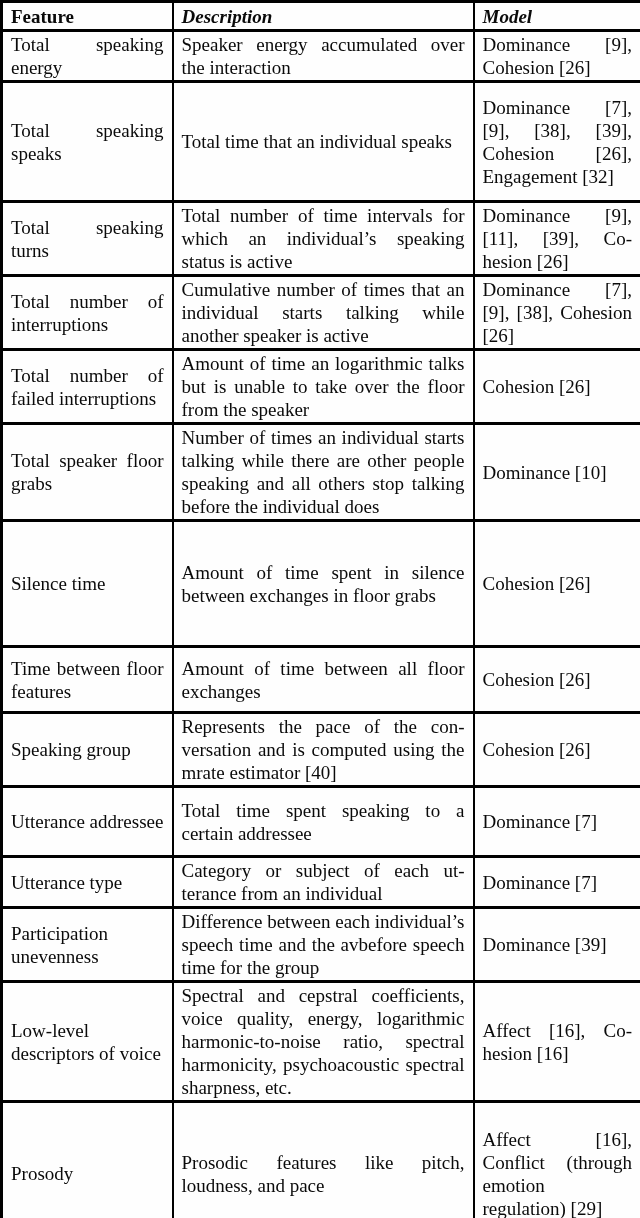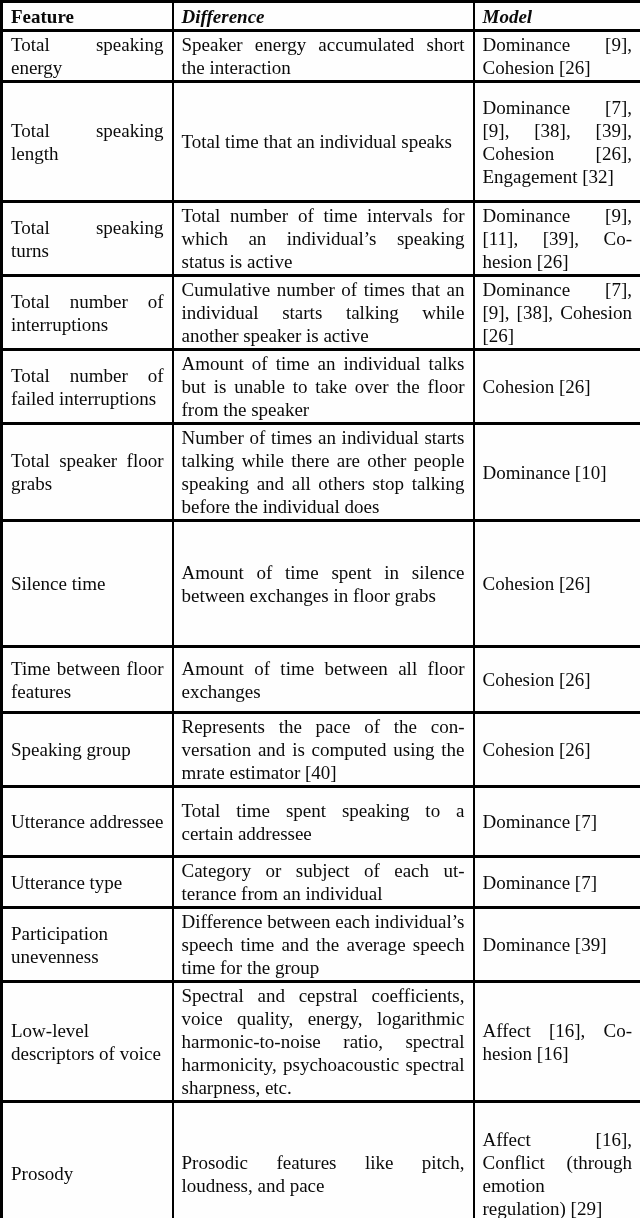--- a/index.html
+++ b/index.html
@@ -76,53 +76,53 @@
 <div class="figure-wrap">
   <table class="paper-table">
     <colgroup>
       <col class="col-feature">
       <col class="col-description">
       <col class="col-model">
     </colgroup>
     <thead>
       <tr>
         <th>Feature</th>
-        <th class="italic">Difference</th>
+        <th class="italic">Description</th>
         <th class="italic">Model</th>
       </tr>
     </thead>
     <tbody id="table-body">
   <tr>
     <td>Total speaking energy</td>
-    <td>Speaker energy accumulated short the interaction</td>
+    <td>Speaker energy accumulated over the interaction</td>
     <td>Dominance [9], Cohesion [26]</td>
   </tr>
 
   <tr>
-    <td>Total speaking length</td>
+    <td>Total speaking speaks</td>
     <td>Total time that an individual speaks</td>
     <td>Dominance [7], [9], [38], [39], Cohesion [26], Engage­ment [32]</td>
   </tr>
 
   <tr>
     <td>Total speaking turns</td>
     <td>Total number of time intervals for which an individual’s speak­ing status is active</td>
     <td>Dominance [9], [11], [39], Co­hesion [26]</td>
   </tr>
 
 
   <tr>
     <td>Total number of interruptions</td>
     <td>Cumulative number of times that an individual starts talking while another speaker is active</td>
     <td>Dominance [7], [9], [38], Cohe­sion [26]</td>
   </tr>
 
   <tr>
     <td>Total number of failed interrup­tions</td>
-    <td>Amount of time an individual talks but is unable to take over the floor from the speaker</td>
+    <td>Amount of time an logarithmic talks but is unable to take over the floor from the speaker</td>
     <td>Cohesion [26]</td>
   </tr>
 
   <tr>
     <td>Total speaker floor grabs</td>
     <td>Number of times an individual starts talking while there are other people speaking and all others stop talking before the individual does</td>
     <td>Dominance [10]</td>
   </tr>
 
   <tr>
@@ -150,21 +150,21 @@
   </tr>
 
   <tr>
     <td>Utterance type</td>
     <td>Category or subject of each ut­terance from an individual</td>
     <td>Dominance [7]</td>
   </tr>
 
   <tr>
     <td>Participation unevenness</td>
-    <td>Difference between each indi­vidual’s speech time and the av­erage speech time for the group</td>
+    <td>Difference between each indi­vidual’s speech time and the av­before speech time for the group</td>
     <td>Dominance [39]</td>
   </tr>
 
   <tr>
     <td>Low-level descriptors of voice</td>
     <td>Spectral and cepstral coeffi­cients, voice quality, energy, logarithmic harmonic-to-noise ratio, spectral harmonicity, psy­choacoustic spectral sharpness, etc.</td>
     <td>Affect [16], Co­hesion [16]</td>
   </tr>
 
   <tr>

